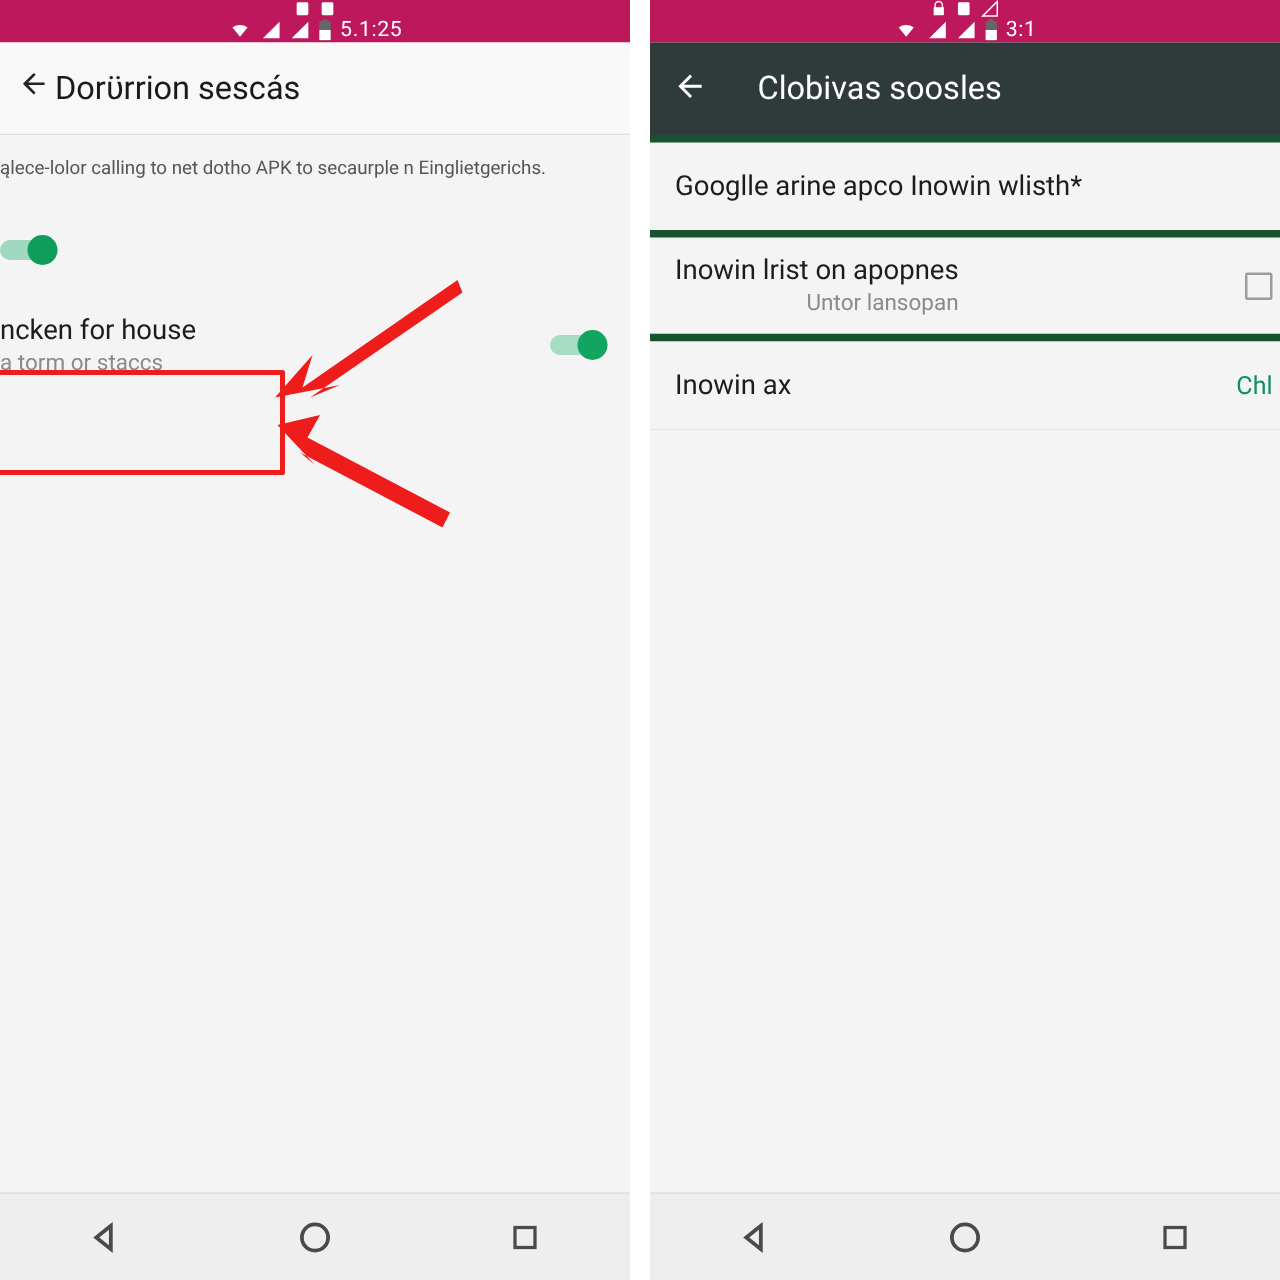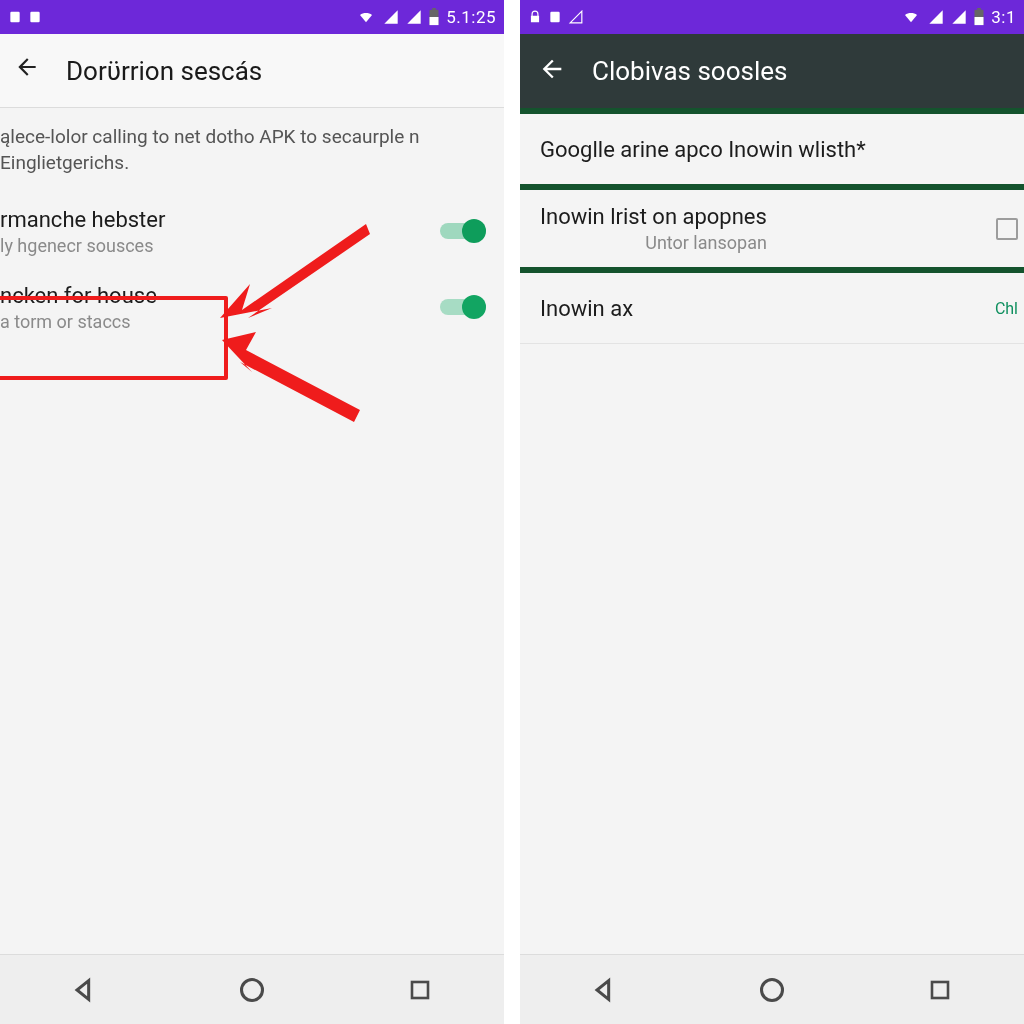--- a/index.html
+++ b/index.html
@@ -4,45 +4,45 @@
 <style>
   * { box-sizing: border-box; margin: 0; padding: 0; }
   html, body { width: 1024px; height: 1024px; font-family: Roboto, "Helvetica Neue", Arial, sans-serif; background: #ffffff; }
   .canvas { display: flex; width: 1024px; height: 1024px; background: #ffffff; }
   .phone { position: relative; height: 100%; overflow: hidden; background: #f4f4f4; }
   .divider-col { width: 16px; background: #ffffff; }
   .phone.left  { width: 504px; }
   .phone.right { width: 504px; }
 
   
-  .statusbar { height: 34px; background: #6d28d9; color: #fff; display: flex; align-items: center; justify-content: space-between; padding: 0 8px; font-size: 17px; letter-spacing: .5px; }
+  .statusbar { height: 34px; background: #be185d; color: #fff; display: flex; align-items: center; justify-content: space-between; padding: 0 8px; font-size: 17px; letter-spacing: .5px; flex-direction: column; }
   .sb-left, .sb-right { display: flex; align-items: center; gap: 6px; }
   .sb-ico { display: inline-flex; align-items: center; justify-content: center; }
   .sb-ico svg { fill: #fff; }
 
   
-  .appbar-light { height: 74px; background: #f8f8f8; border-bottom: 1px solid #dcdcdc; display: flex; align-items: center; padding: 0 14px; gap: 22px; }
+  .appbar-light { height: 74px; background: #f8f8f8; border-bottom: 1px solid #dcdcdc; display: flex; align-items: center; padding: 0 14px; }
   .appbar-light .title { font-size: 26px; color: #1a1a1a; font-weight: 400; }
   .appbar-light .back { font-size: 28px; color: #222; padding-right: 4px; }
 
   
-  .appbar-dark { height: 74px; background: #2f3a3a; color: #fff; display: flex; align-items: center; padding: 0 18px; gap: 26px; }
+  .appbar-dark { height: 74px; background: #2f3a3a; color: #fff; display: flex; align-items: center; padding: 0 18px; gap: 40px; }
   .appbar-dark .title { font-size: 26px; font-weight: 400; color: #fff; }
   .appbar-dark .back svg { fill: #fff; }
 
   .content { padding: 0; }
-  .desc { padding: 16px 16px 18px 0; font-size: 19px; line-height: 1.35; color: #555; }
+  .desc { padding: 16px 16px 18px 0; font-size: 15px; line-height: 1.35; color: #555; }
   .phone.right .desc { padding: 18px 20px 18px 20px; color: #555; }
 
   .row { position: relative; display: flex; align-items: center; justify-content: space-between; min-height: 76px; padding: 10px 18px 10px 0; }
   .phone.right .row { padding: 14px 6px 14px 20px; border-top: 6px solid #14532d; text-align: right; }
   .row .txt { display: flex; flex-direction: column; gap: 3px; }
   .row .primary { font-size: 22px; color: #1c1c1c; }
   .row .secondary { font-size: 18px; color: #8a8a8a; }
-  .row .value-accent { font-size: 16px; color: #0e8f5e; font-weight: 400; }
+  .row .value-accent { font-size: 20px; color: #0e8f5e; font-weight: 400; }
 
   
   .switch { position: relative; width: 46px; height: 24px; }
   .switch .track { position: absolute; inset: 4px 0; height: 16px; border-radius: 10px; background: #9fd8be; }
   .switch .thumb { position: absolute; right: 0; top: 0; width: 24px; height: 24px; border-radius: 50%; background: #0e9d5b; }
   .switch.small .track { background: #a7dcc4; }
   .switch.small .thumb { background: #12a562; }
 
   
   .checkbox { width: 22px; height: 22px; border: 2px solid #9c9c9c; border-radius: 2px; background: #f4f4f4; }
@@ -112,24 +112,20 @@
             <path d="M20 11H7.8l5.6-5.6L12 4l-8 8 8 8 1.4-1.4L7.8 13H20z" fill="#222"></path>
           </svg>
       </span>
       <span class="title">Dorϋrrion sescás</span>
     </div>
 
     <div class="content">
       <div class="desc">ąlece-lolor calling to net dotho APK to secaurple n Einglietgerichs.</div>
 
       <div class="row">
-        <div class="txt">
-          <span class="primary">rmanche hebster</span>
-          <span class="secondary">ly hgenecr sousces</span>
-        </div>
         <div class="switch">
           <div class="track"></div>
             <div class="thumb"></div>
         </div>
       </div>
 
       <div class="row">
         <div class="txt">
           <span class="primary">ncken for house</span>
           <span class="secondary">a torm or staccs</span>

